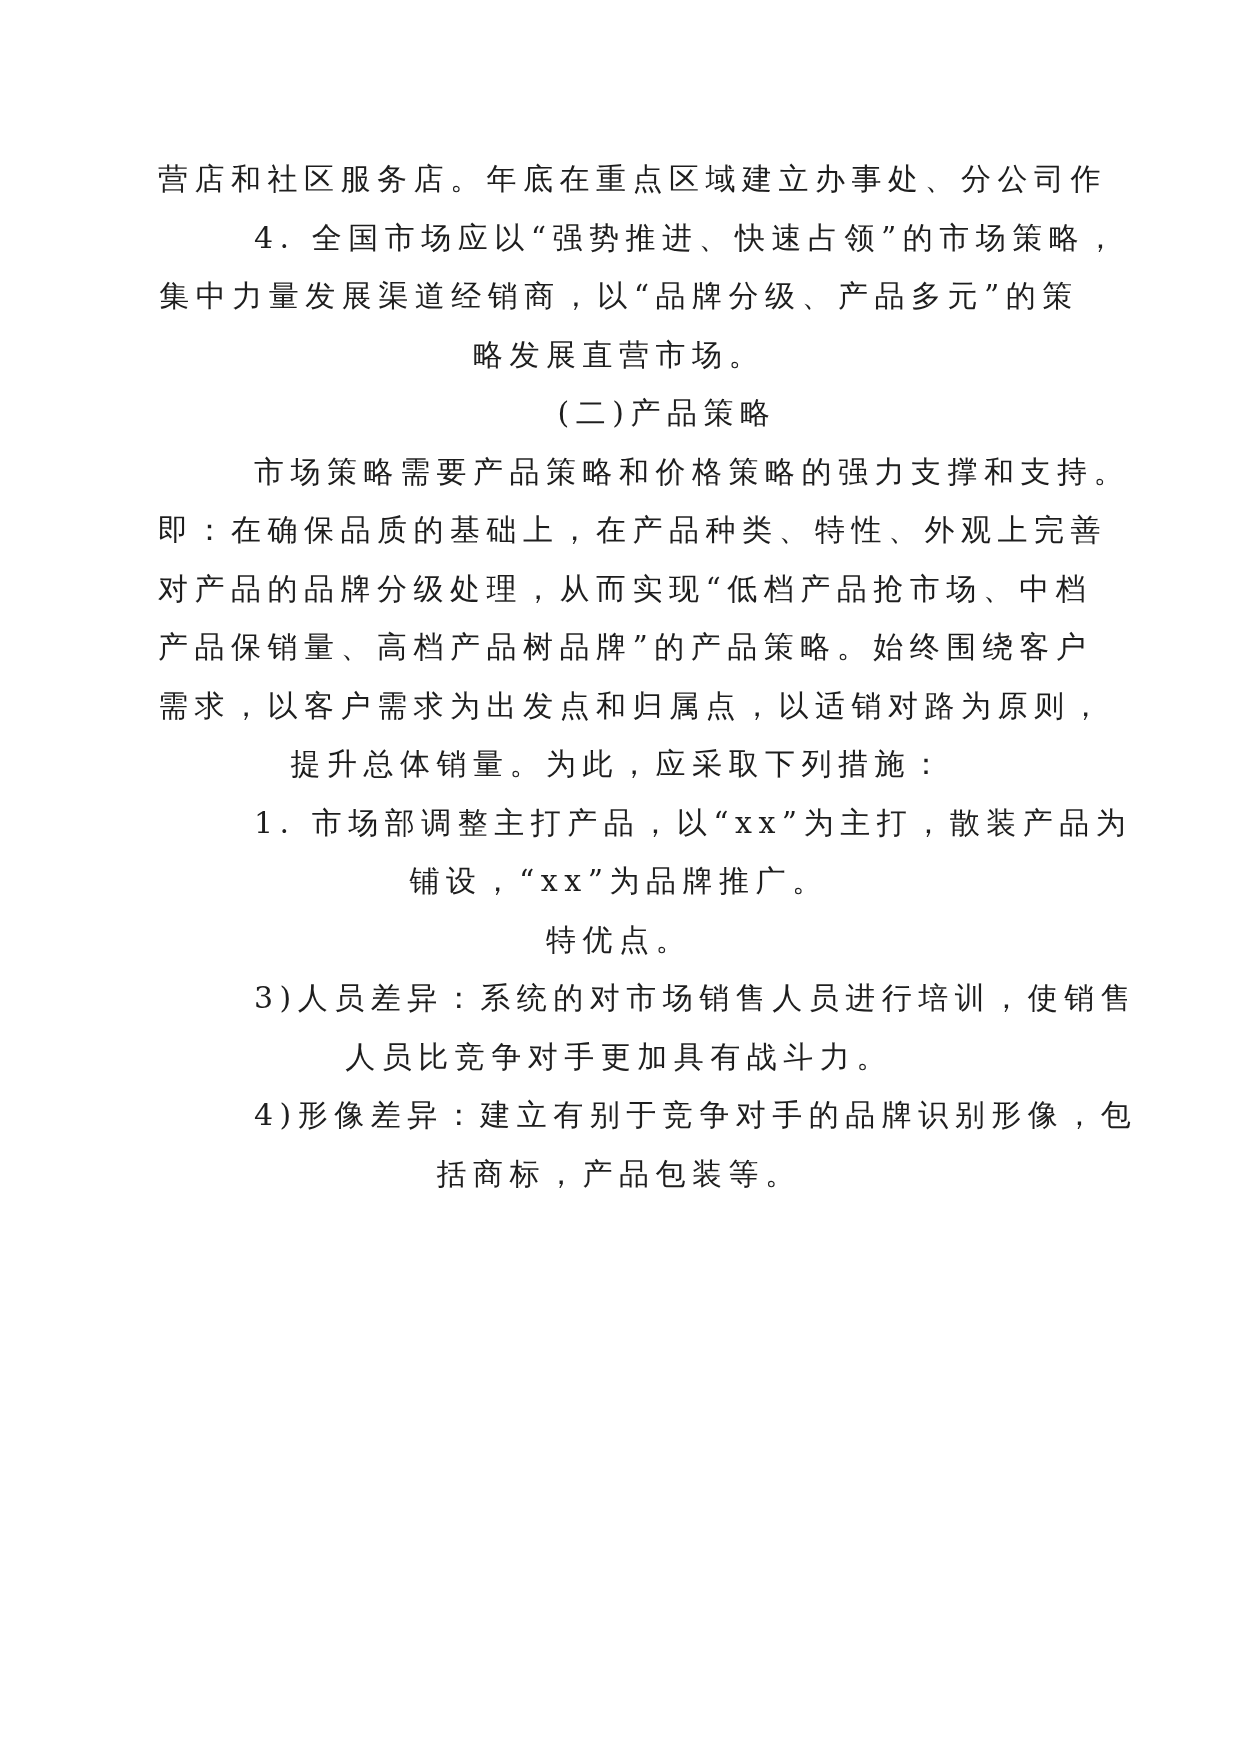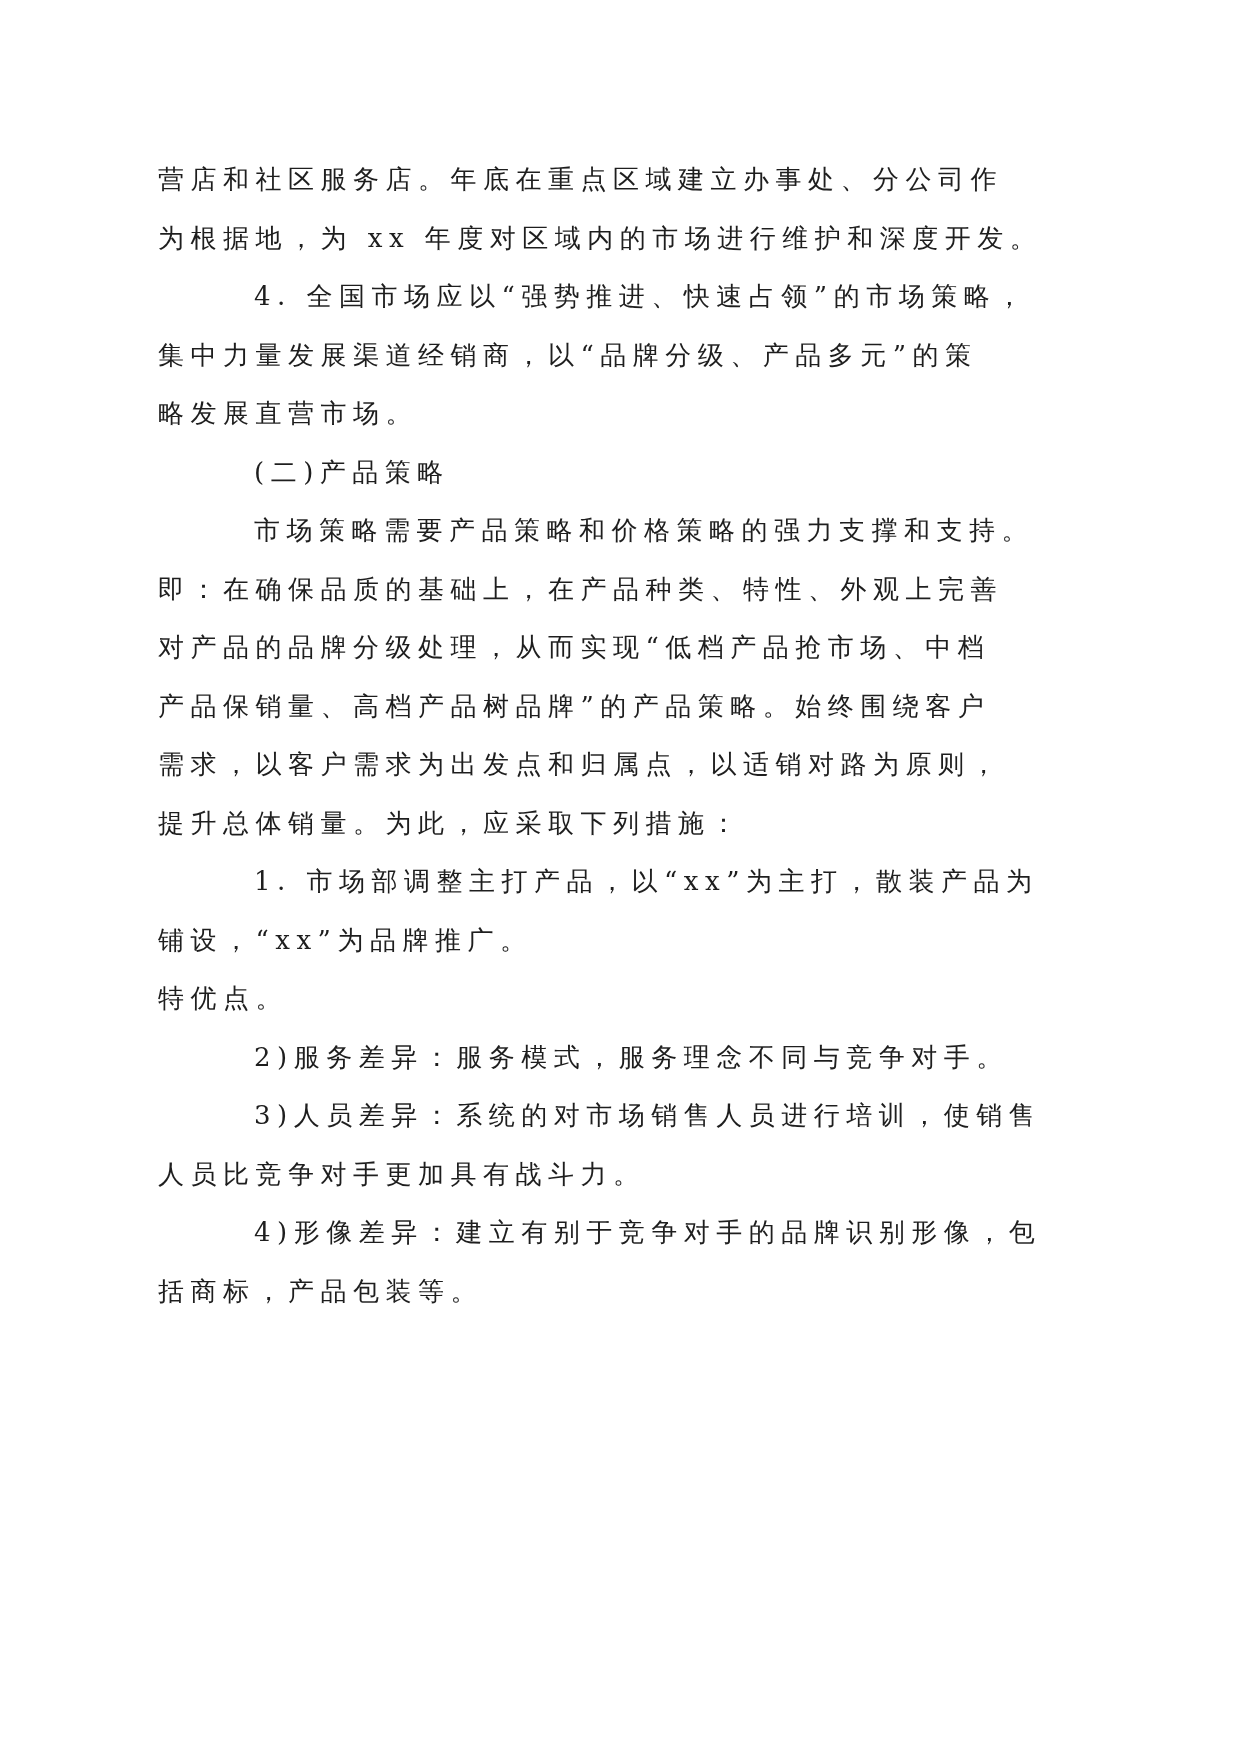--- a/index.html
+++ b/index.html
@@ -14,54 +14,52 @@
     background: #ffffff;
     overflow: hidden;
     margin: 0 auto;
   }
   .text-block {
     position: absolute;
     left: 158px;
     top: 150px;
     width: 922px;
     font-family: "DejaVu Serif", "Liberation Serif", serif;
-    font-size: 26px;
+    font-size: 30px;
     line-height: 58.5px;
     letter-spacing: 6.5px;
     color: #1e1e1e;
     font-weight: 400;
-    text-align: left;
+    text-align: center;
     white-space: nowrap;
   }
   .line {
     height: 58.5px;
   }
   .line.indent {
     padding-left: 96px;
   }
 </style>
 </head>
 <body>
 
 <div class="page">
   <div class="text-block">
       <div class="line">营店和社区服务店。年底在重点区域建立办事处、分公司作</div>
-      <div class="line">为根据地，为 xx 年度对区域内的市场进行维护和深度开发。</div>
       <div class="line indent">4. 全国市场应以“强势推进、快速占领”的市场策略，</div>
       <div class="line">集中力量发展渠道经销商，以“品牌分级、产品多元”的策</div>
       <div class="line">略发展直营市场。</div>
       <div class="line indent">(二)产品策略</div>
       <div class="line indent">市场策略需要产品策略和价格策略的强力支撑和支持。</div>
       <div class="line">即：在确保品质的基础上，在产品种类、特性、外观上完善</div>
       <div class="line">对产品的品牌分级处理，从而实现“低档产品抢市场、中档</div>
       <div class="line">产品保销量、高档产品树品牌”的产品策略。始终围绕客户</div>
       <div class="line">需求，以客户需求为出发点和归属点，以适销对路为原则，</div>
       <div class="line">提升总体销量。为此，应采取下列措施：</div>
       <div class="line indent">1. 市场部调整主打产品，以“xx”为主打，散装产品为</div>
       <div class="line">铺设，“xx”为品牌推广。</div>
       <div class="line">特优点。</div>
-      <div class="line indent">2)服务差异：服务模式，服务理念不同与竞争对手。</div>
       <div class="line indent">3)人员差异：系统的对市场销售人员进行培训，使销售</div>
       <div class="line">人员比竞争对手更加具有战斗力。</div>
       <div class="line indent">4)形像差异：建立有别于竞争对手的品牌识别形像，包</div>
       <div class="line">括商标，产品包装等。</div>
     </div>
 </div>
 
 </body></html>

